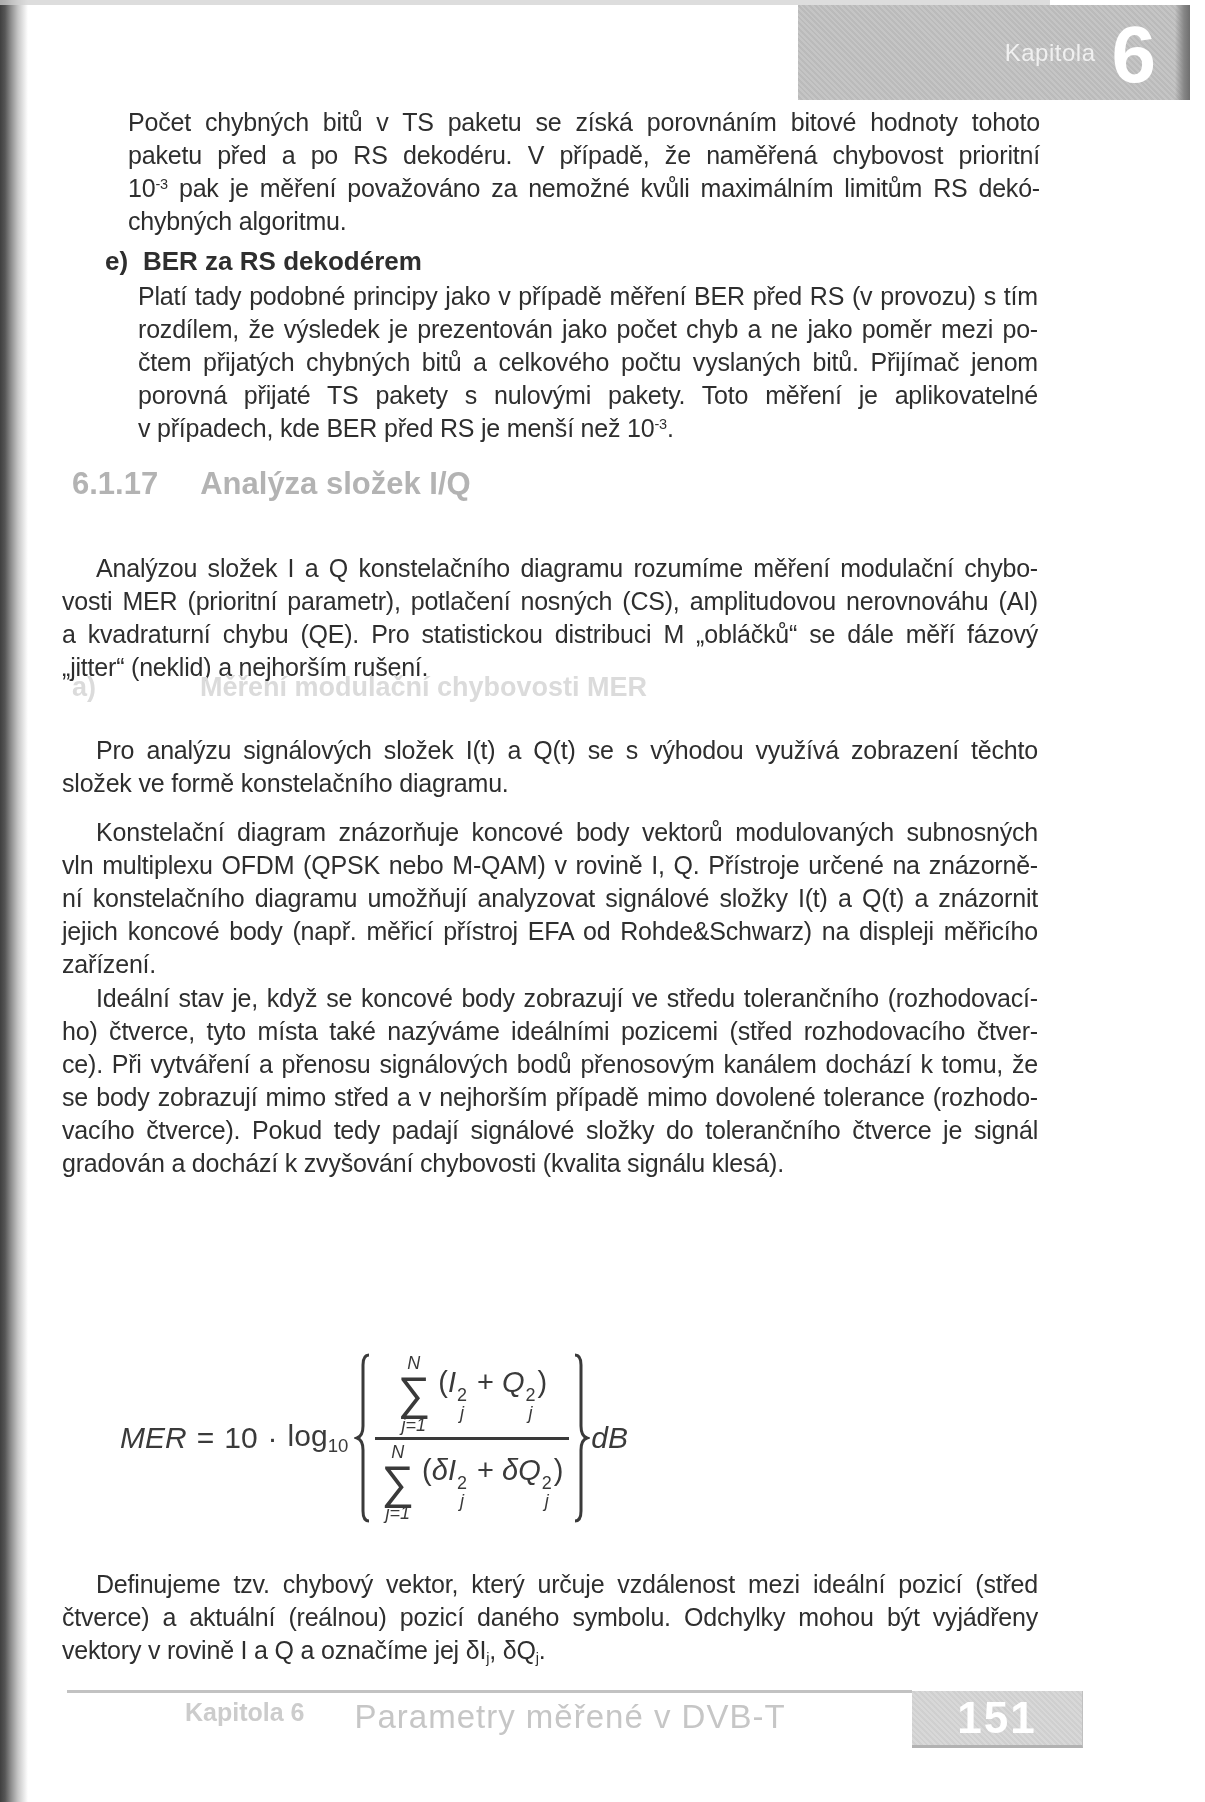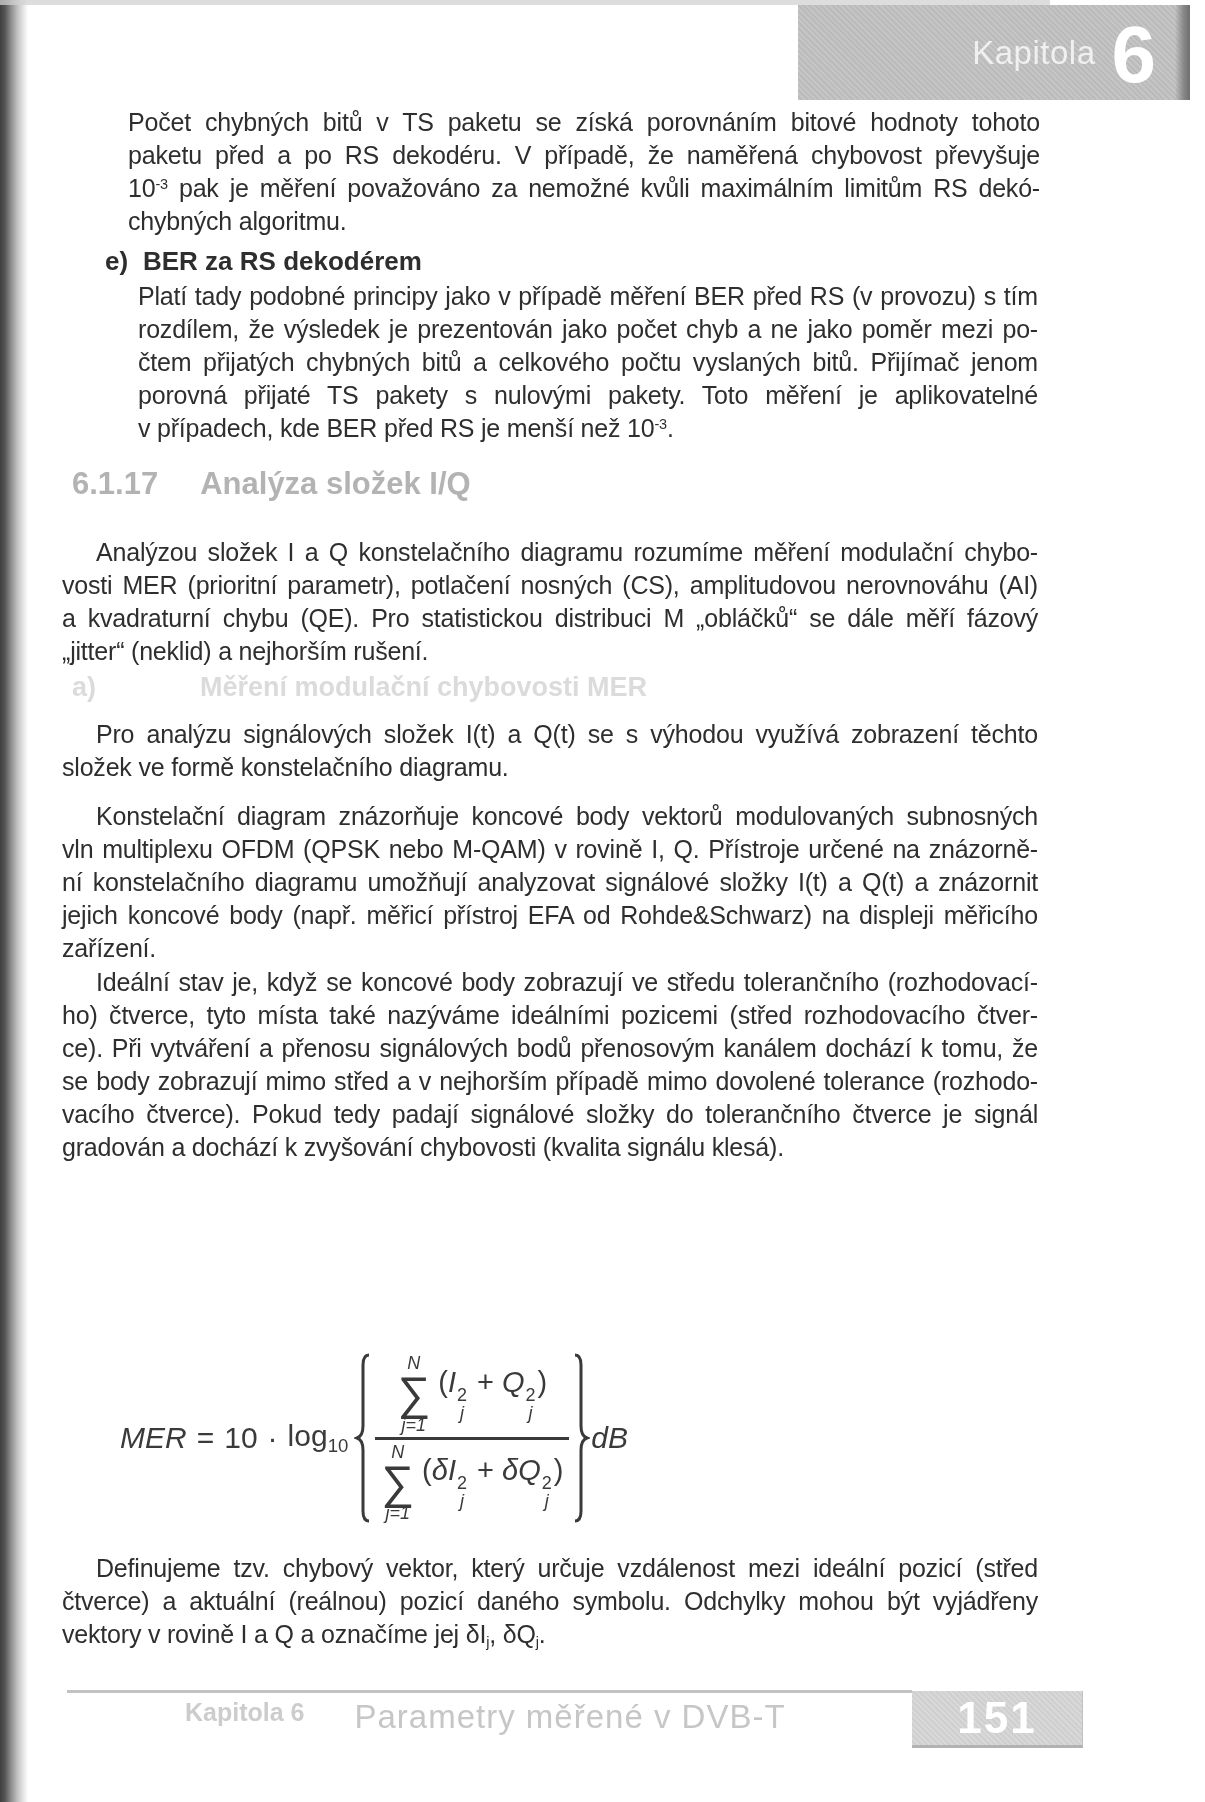--- a/index.html
+++ b/index.html
@@ -12,31 +12,31 @@
   
   .edge-left{position:absolute;left:0;top:0;width:28px;height:1802px;
     background:linear-gradient(90deg,#3f3f3f 0px,#565656 5px,#8e8e8e 11px,#c6c6c6 18px,rgba(255,255,255,0) 28px);}
   .edge-top{position:absolute;left:0;top:0;width:1050px;height:5px;background:#d2d2d2;opacity:.75;}
 
   
   .chapter-tab{position:absolute;left:798px;top:5px;width:392px;height:95px;
     background:#c2c2c2;
     background-image:repeating-linear-gradient(45deg,rgba(255,255,255,.05) 0 2px,rgba(0,0,0,.04) 2px 4px);
     display:flex;align-items:center;justify-content:flex-end;padding-right:34px;box-sizing:border-box;}
-  .tab-label{color:#f0f0f0;font-size:33px;letter-spacing:.5px;}
+  .tab-label{color:#f0f0f0;font-size:24px;letter-spacing:.5px;}
   .tab-number{color:#ffffff;font-size:80px;font-weight:bold;margin-left:16px;line-height:1;position:relative;top:2px;}
   .tab-edge{position:absolute;right:0;top:0;width:15px;height:95px;
     background:linear-gradient(90deg,rgba(0,0,0,0),#868686 60%,#6f6f6f);}
 
   
   .para{position:absolute;}
   .ln{font-size:25px;line-height:33px;letter-spacing:-0.2px;
       white-space:nowrap;text-align:justify;text-align-last:justify;}
   .ln.end{text-align-last:left;}
-  .ln.ind{padding-left:34px;}
+  .ln.ind{padding-left:34px;margin-top:16px;}
   .ln sup{font-size:0.58em;vertical-align:0.55em;line-height:0;}
   .ln sub{font-size:0.58em;vertical-align:-0.25em;line-height:0;}
 
   .e-item{position:absolute;left:105px;top:246px;font-weight:bold;font-size:26px;}
   .e-item .marker{position:absolute;left:0;top:0;}
   .e-item .title{position:absolute;left:38px;top:0;white-space:nowrap;}
 
   .sec-heading{position:absolute;left:72px;top:466px;color:#b3b3b3;font-weight:bold;font-size:31px;white-space:nowrap;}
   .sec-heading .num{margin-right:42px;}
   .sub-heading{position:absolute;left:72px;top:672px;color:#dbdbdb;font-weight:bold;font-size:27px;white-space:nowrap;}
@@ -78,21 +78,21 @@
   <div class="edge-top"></div>
 
   <div class="chapter-tab">
     <span class="tab-label">Kapitola</span>
     <span class="tab-number">6</span>
     <div class="tab-edge"></div>
   </div>
 
   <div class="para" style="left:128px;top:106px;width:912px;">
     <div class="ln">Počet chybných bitů v TS paketu se získá porovnáním bitové hodnoty tohoto</div>
-    <div class="ln">paketu před a po RS dekodéru. V případě, že naměřená chybovost převyšuje</div>
+    <div class="ln">paketu před a po RS dekodéru. V případě, že naměřená chybovost prioritní</div>
     <div class="ln">10<sup>-3</sup> pak je měření považováno za nemožné kvůli maximálním limitům RS dekó-</div>
     <div class="ln end">chybných algoritmu.</div>
   </div>
 
   <div class="e-item">
     <span class="marker">e)</span>
     <span class="title">BER za RS dekodérem</span>
   </div>
 
   <div class="para" style="left:138px;top:280px;width:900px;">

